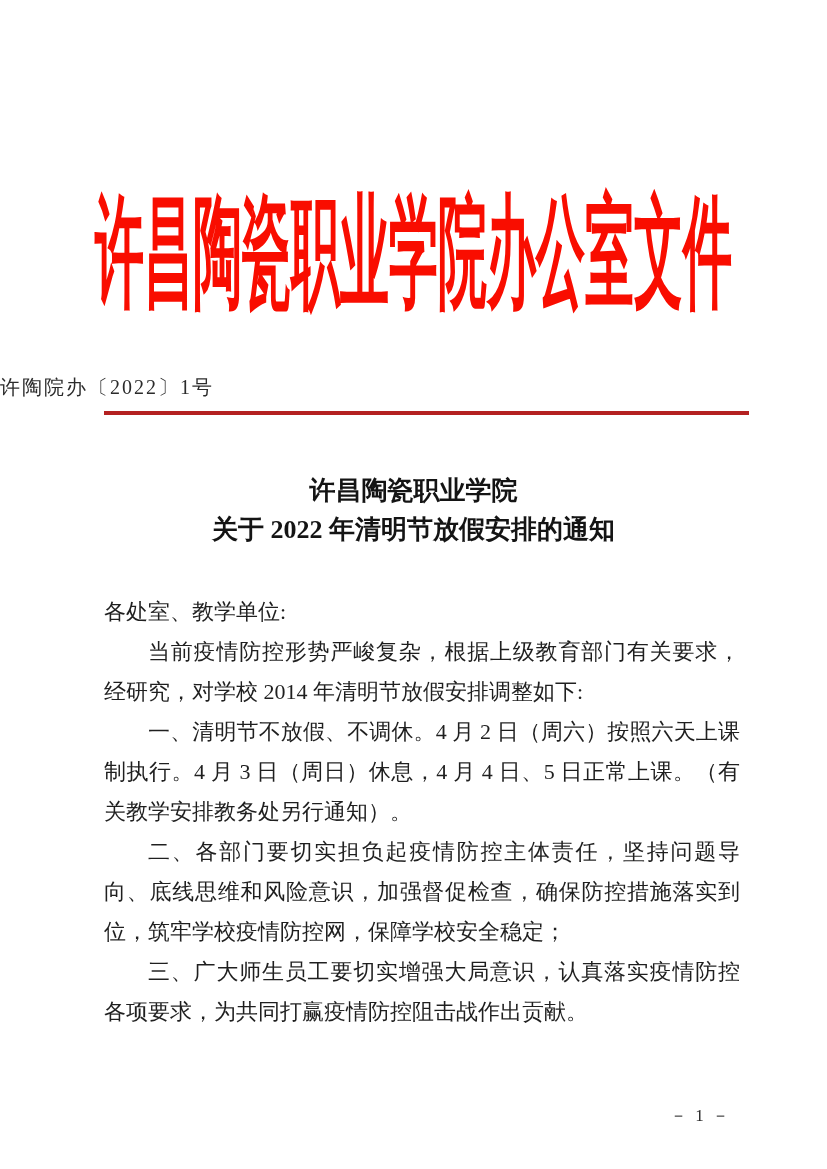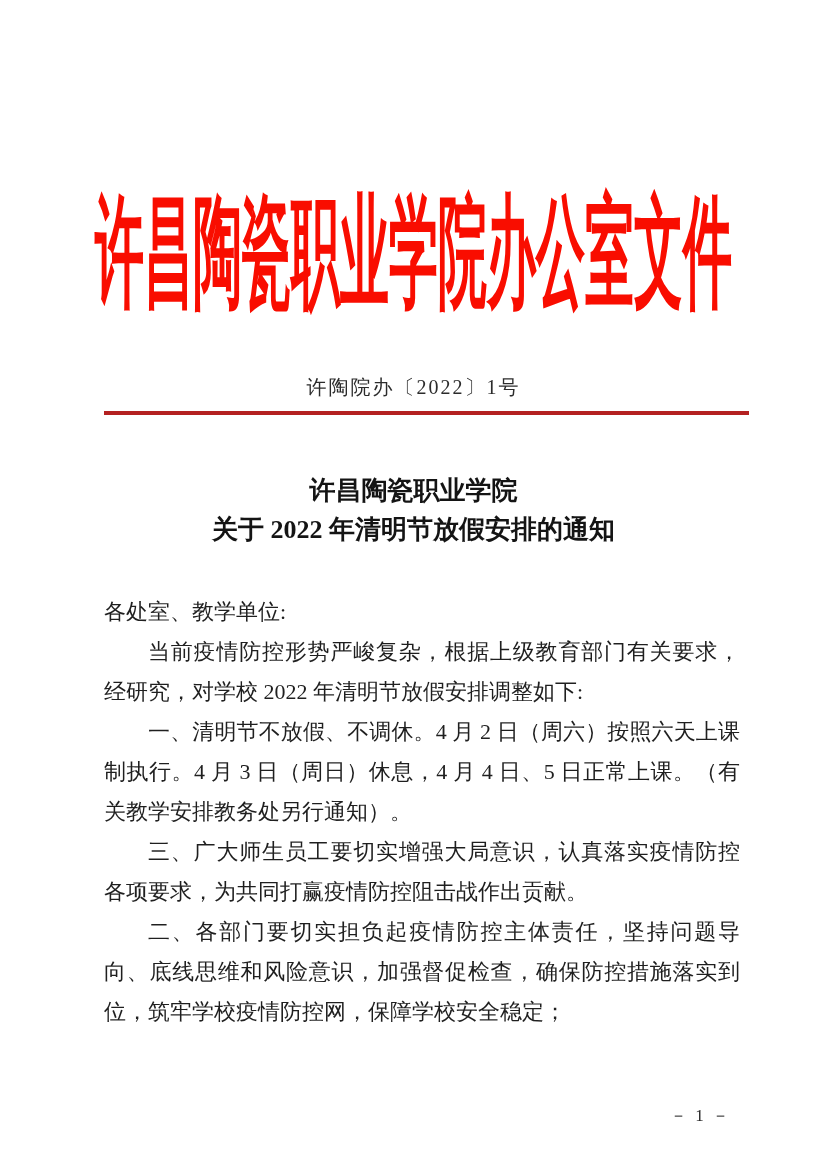--- a/index.html
+++ b/index.html
@@ -36,21 +36,20 @@
     transform: scaleY(2.5);
     transform-origin: center center;
     line-height: 1;
   }
   
   .doc-number {
     position: absolute;
     top: 358px;
     left: 0;
     width: 100%;
-    text-align: center;
     font-size: 20px;
     color: #2b2b2b;
     letter-spacing: 2px;
   }
   
   .divider {
     position: absolute;
     top: 395px;
     left: 104px;
     width: 645px;
@@ -110,23 +109,23 @@
 
   <div class="divider"></div>
 
   <div class="doc-title">
     <div>许昌陶瓷职业学院</div>
     <div>关于 2022 年清明节放假安排的通知</div>
   </div>
 
   <div class="doc-body">
     <p>各处室、教学单位:</p>
-    <p class="indent">当前疫情防控形势严峻复杂，根据上级教育部门有关要求，经研究，对学校 2022 年清明节放假安排调整如下:</p>
+    <p class="indent">当前疫情防控形势严峻复杂，根据上级教育部门有关要求，经研究，对学校 2014 年清明节放假安排调整如下:</p>
     <p class="indent">一、清明节不放假、不调休。4 月 2 日（周六）按照六天上课制执行。4 月 3 日（周日）休息，4 月 4 日、5 日正常上课。（有关教学安排教务处另行通知）。</p>
+    <p class="indent">二、各部门要切实担负起疫情防控主体责任，坚持问题导向、底线思维和风险意识，加强督促检查，确保防控措施落实到位，筑牢学校疫情防控网，保障学校安全稳定；</p>
     <p class="indent">三、广大师生员工要切实增强大局意识，认真落实疫情防控各项要求，为共同打赢疫情防控阻击战作出贡献。</p>
-    <p class="indent">二、各部门要切实担负起疫情防控主体责任，坚持问题导向、底线思维和风险意识，加强督促检查，确保防控措施落实到位，筑牢学校疫情防控网，保障学校安全稳定；</p>
   </div>
 
   <div class="footer">
     <span>－ 1 －</span>
   </div>
 
 </div>
 
 </body></html>

